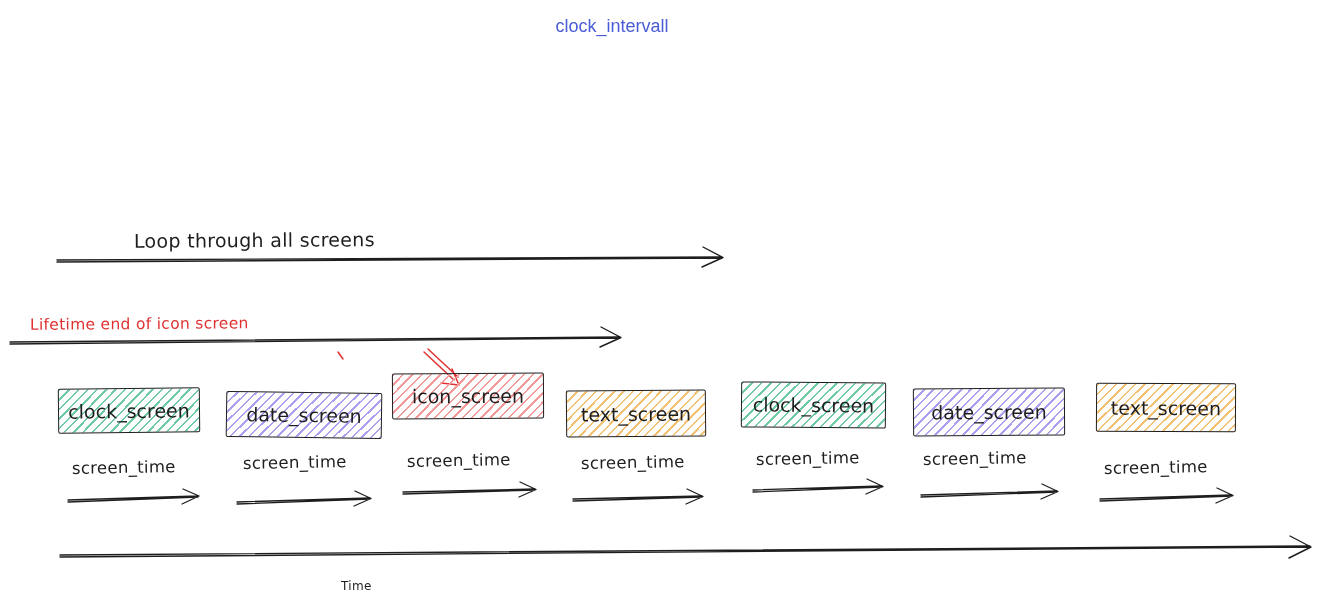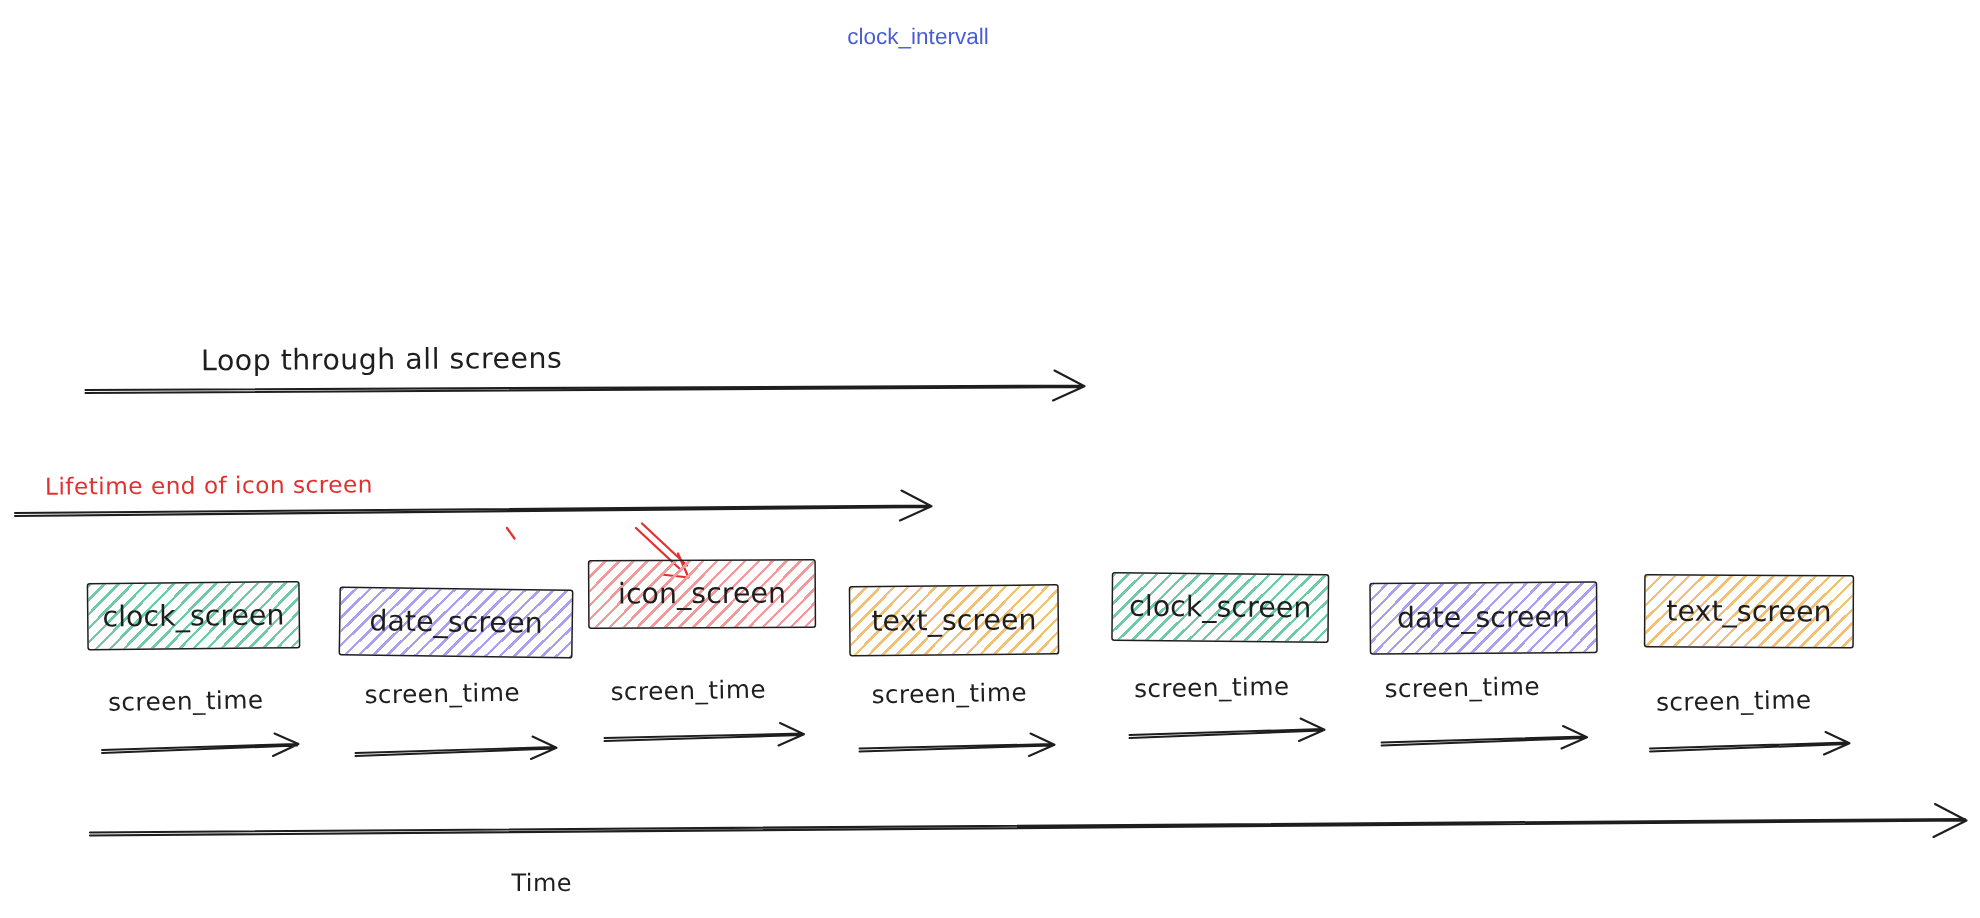--- a/index.html
+++ b/index.html
@@ -4,27 +4,27 @@
 <style>
   html,body{margin:0;padding:0;background:#fff;}
   #canvas{
     position:relative;width:1320px;height:612px;background:#ffffff;
     font-family:"DejaVu Sans",sans-serif;color:#1e1e1e;overflow:hidden;
   }
   .abs{position:absolute;}
   
   .page-title{
     position:absolute;top:16px;left:0;width:1224px;text-align:center;
-    font-family:"Liberation Sans",sans-serif;font-size:15px;color:#4a5dd6;
+    font-family:"Liberation Sans",sans-serif;font-size:18px;color:#4a5dd6;
   }
   
   .hand{font-family:"DejaVu Sans",sans-serif;letter-spacing:0.3px;white-space:nowrap;}
   .loop-label{top:229px;left:134px;font-size:19px;transform:rotate(-0.4deg);}
   .lifetime-label{top:315px;left:30px;font-size:15.5px;color:#e03131;transform:rotate(-0.4deg);}
-  .time-label{top:579px;left:341px;font-size:16px;}
+  .time-label{top:579px;left:341px;font-size:12px;}
   .st-label{font-size:16.5px;transform:rotate(-1deg);}
   
   .screen-box{
     position:absolute;border:1.8px solid #1e1e1e;border-radius:2px;
     display:flex;align-items:center;justify-content:center;
     font-size:19px;color:#1e1e1e;box-sizing:border-box;
   }
   .fill-green {background-image:repeating-linear-gradient(135deg,#6fcba6 0 1.7px,transparent 1.7px 6.6px);}
   .fill-purple{background-image:repeating-linear-gradient(135deg,#aba0f0 0 1.7px,transparent 1.7px 6.6px);}
   .fill-red   {background-image:repeating-linear-gradient(135deg,#f29a9a 0 1.7px,transparent 1.7px 6.6px);}

